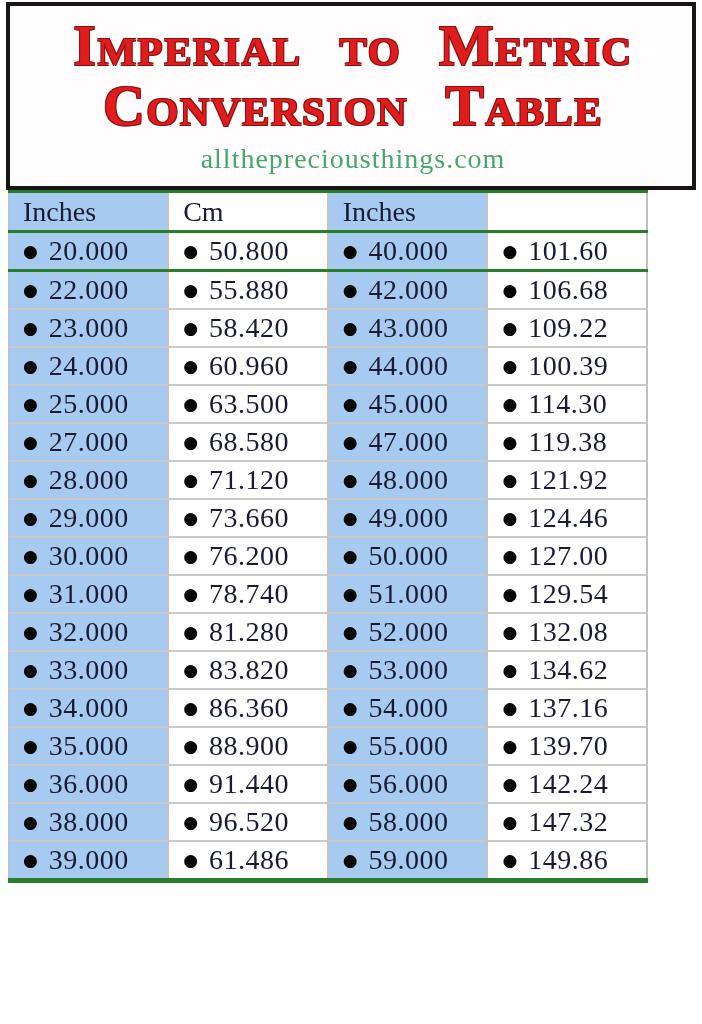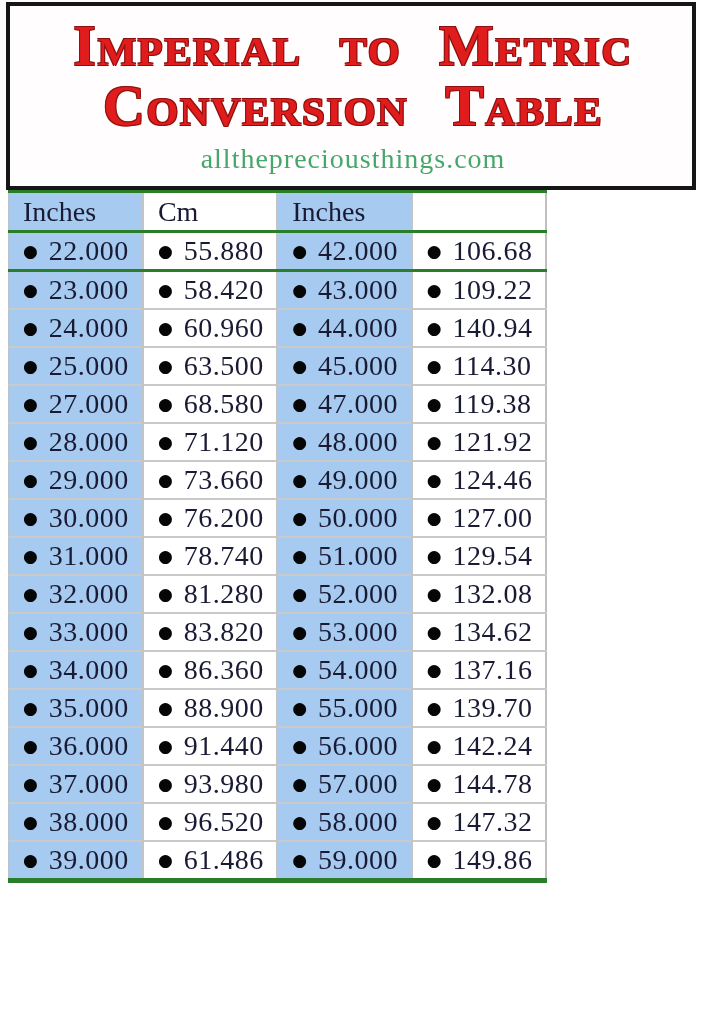--- a/index.html
+++ b/index.html
@@ -42,21 +42,21 @@
     line-height: 46px;
     color: #46a76a;
     letter-spacing: 1px;
   }
 
   
   .table-wrap {
     margin: 0 14px 0 8px;
   }
   table.conv {
-    width: 539px;
+    width: 640px;
     border-collapse: collapse;
     table-layout: fixed;
     border-top: 3px solid #2a7e2a;
     border-bottom: 5px solid #2a7e2a;
     border-right: 2px solid #bfbfbf;
     border-left: 1px solid #b9c3cf;
   }
   table.conv th, table.conv td {
     border-left: 2px solid #c4c4c4;
     padding: 0 0 0 14px;
@@ -114,36 +114,42 @@
       <thead>
         <tr>
           <th class="blue">Inches</th>
           <th>Cm</th>
           <th class="blue">Inches</th>
           <th></th>
         </tr>
       </thead>
       <tbody>
           <tr>
+            <td class="blue"><span class="bullet">●</span><span class="val">20.000</span></td>
+            <td class=""><span class="bullet">●</span><span class="val">50.800</span></td>
+            <td class="blue"><span class="bullet">●</span><span class="val">40.000</span></td>
+            <td class=""><span class="bullet">●</span><span class="val">101.60</span></td>
+          </tr>
+          <tr>
             <td class="blue"><span class="bullet">●</span><span class="val">22.000</span></td>
             <td class=""><span class="bullet">●</span><span class="val">55.880</span></td>
             <td class="blue"><span class="bullet">●</span><span class="val">42.000</span></td>
             <td class=""><span class="bullet">●</span><span class="val">106.68</span></td>
           </tr>
           <tr>
             <td class="blue"><span class="bullet">●</span><span class="val">23.000</span></td>
             <td class=""><span class="bullet">●</span><span class="val">58.420</span></td>
             <td class="blue"><span class="bullet">●</span><span class="val">43.000</span></td>
             <td class=""><span class="bullet">●</span><span class="val">109.22</span></td>
           </tr>
           <tr>
             <td class="blue"><span class="bullet">●</span><span class="val">24.000</span></td>
             <td class=""><span class="bullet">●</span><span class="val">60.960</span></td>
             <td class="blue"><span class="bullet">●</span><span class="val">44.000</span></td>
-            <td class=""><span class="bullet">●</span><span class="val">140.94</span></td>
+            <td class=""><span class="bullet">●</span><span class="val">100.39</span></td>
           </tr>
           <tr>
             <td class="blue"><span class="bullet">●</span><span class="val">25.000</span></td>
             <td class=""><span class="bullet">●</span><span class="val">63.500</span></td>
             <td class="blue"><span class="bullet">●</span><span class="val">45.000</span></td>
             <td class=""><span class="bullet">●</span><span class="val">114.30</span></td>
           </tr>
           <tr>
             <td class="blue"><span class="bullet">●</span><span class="val">27.000</span></td>
             <td class=""><span class="bullet">●</span><span class="val">68.580</span></td>
@@ -198,26 +204,20 @@
             <td class="blue"><span class="bullet">●</span><span class="val">55.000</span></td>
             <td class=""><span class="bullet">●</span><span class="val">139.70</span></td>
           </tr>
           <tr>
             <td class="blue"><span class="bullet">●</span><span class="val">36.000</span></td>
             <td class=""><span class="bullet">●</span><span class="val">91.440</span></td>
             <td class="blue"><span class="bullet">●</span><span class="val">56.000</span></td>
             <td class=""><span class="bullet">●</span><span class="val">142.24</span></td>
           </tr>
           <tr>
-            <td class="blue"><span class="bullet">●</span><span class="val">37.000</span></td>
-            <td class=""><span class="bullet">●</span><span class="val">93.980</span></td>
-            <td class="blue"><span class="bullet">●</span><span class="val">57.000</span></td>
-            <td class=""><span class="bullet">●</span><span class="val">144.78</span></td>
-          </tr>
-          <tr>
             <td class="blue"><span class="bullet">●</span><span class="val">38.000</span></td>
             <td class=""><span class="bullet">●</span><span class="val">96.520</span></td>
             <td class="blue"><span class="bullet">●</span><span class="val">58.000</span></td>
             <td class=""><span class="bullet">●</span><span class="val">147.32</span></td>
           </tr>
           <tr>
             <td class="blue"><span class="bullet">●</span><span class="val">39.000</span></td>
             <td class=""><span class="bullet">●</span><span class="val">61.486</span></td>
             <td class="blue"><span class="bullet">●</span><span class="val">59.000</span></td>
             <td class=""><span class="bullet">●</span><span class="val">149.86</span></td>

